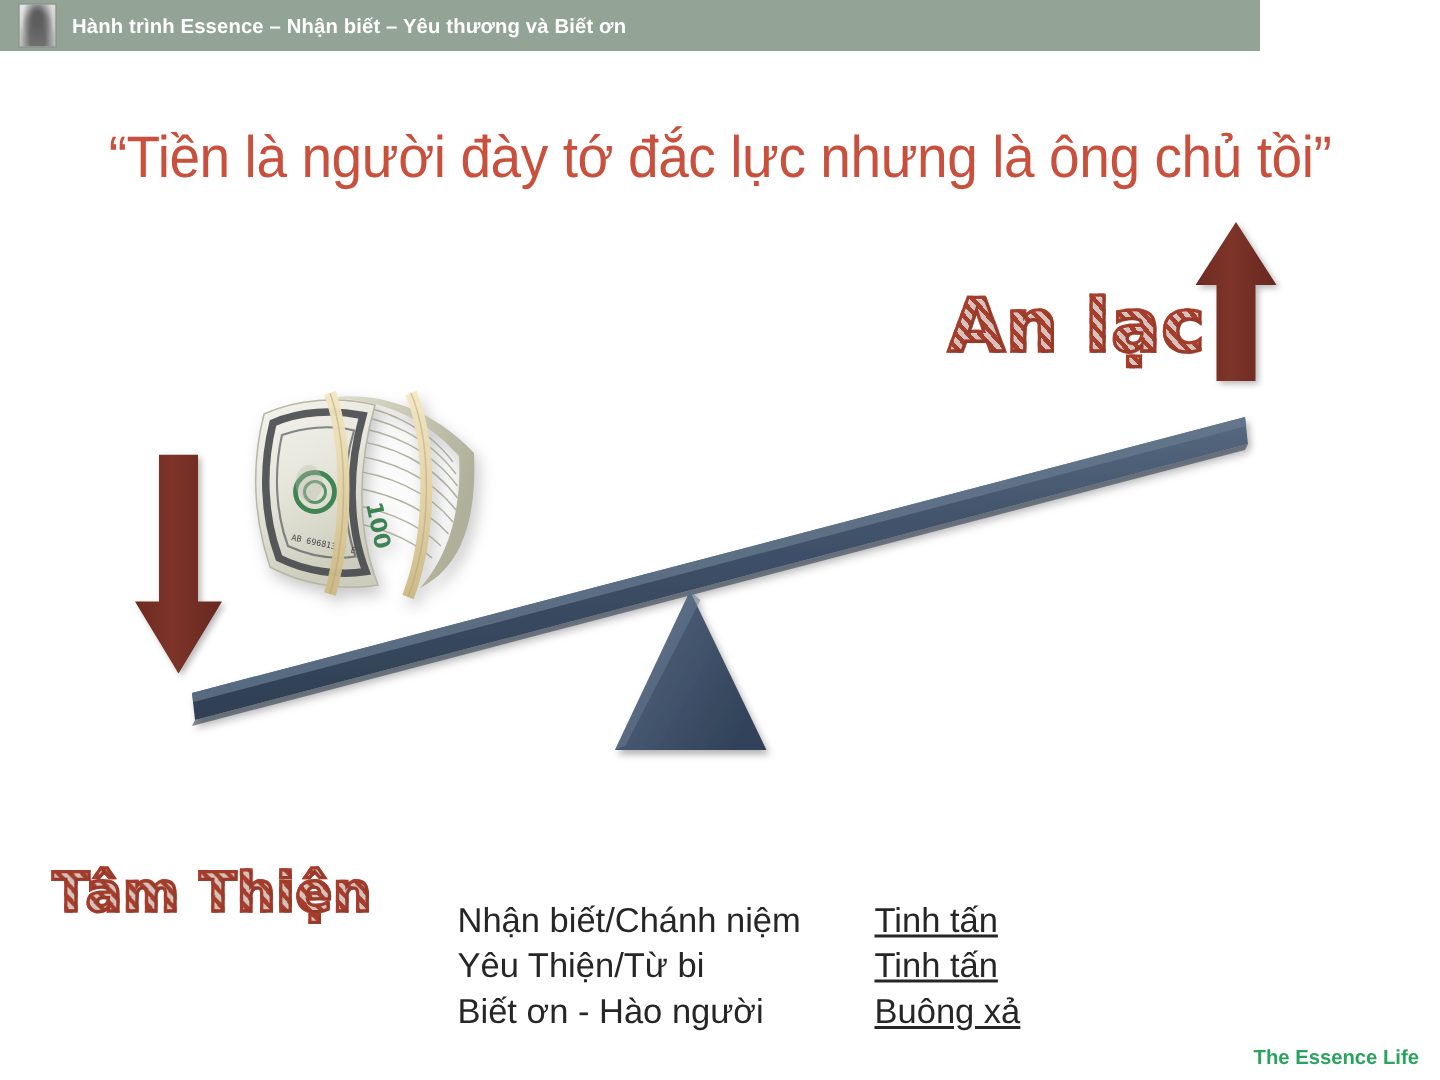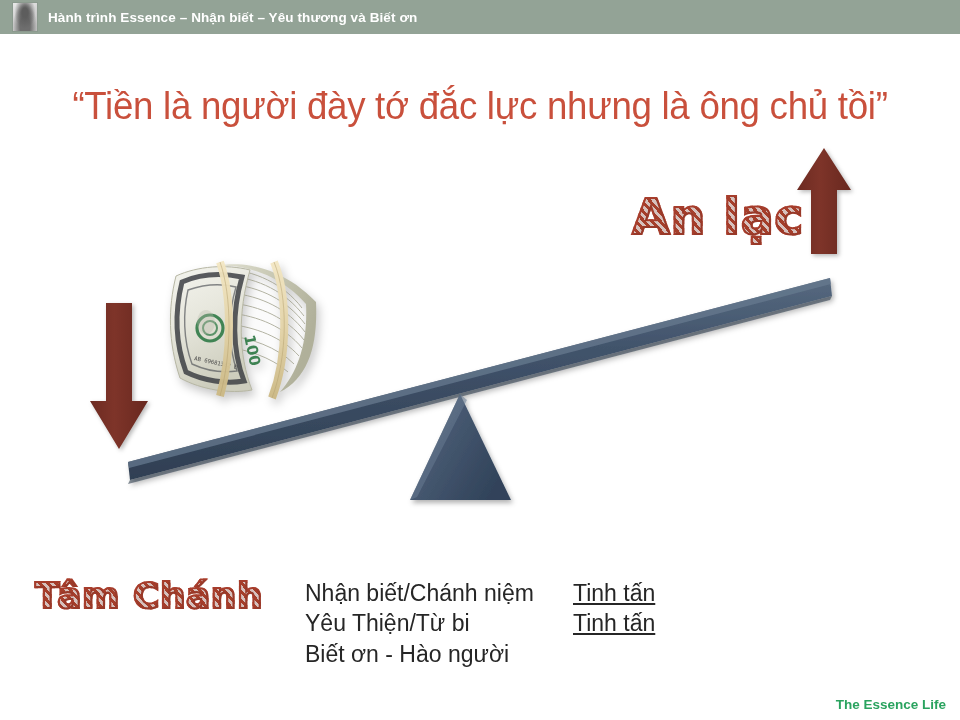--- a/index.html
+++ b/index.html
@@ -8,21 +8,21 @@
     width:960px;height:720px;
     background:#ffffff;
     font-family:"Liberation Sans","DejaVu Sans",sans-serif;
     overflow:hidden;
     position:relative;
   }
   #slide{position:absolute;inset:0;width:960px;height:720px;background:#fff;overflow:hidden;}
 
   
   .header-bar{
-    position:absolute;left:0;top:0;width:960px;height:34px;
+    position:absolute;left:0;top:0;width:840px;height:34px;
     background:#93a396;
     display:flex;align-items:center;
   }
   .header-avatar{
     width:26px;height:30px;margin-left:12px;margin-right:10px;
     background:
       radial-gradient(ellipse at 50% 34%, #5d5d5d 0 18%, rgba(93,93,93,0) 62%),
       radial-gradient(ellipse at 50% 82%, #6e6e6e 0 30%, rgba(110,110,110,0) 70%),
       linear-gradient(160deg,#e8e8e8 0%,#cfcfcf 48%,#bdbdbd 100%);
     border:1px solid #8b9a8e;
@@ -79,22 +79,22 @@
   .seesaw svg{display:block;}
 
   
   #money-stack{
     position:absolute;left:158px;top:250px;width:180px;height:155px;
   }
   #money-stack svg{display:block;filter:drop-shadow(3px 5px 5px rgba(0,0,0,.22));}
 
   
   .text-cols{
-    position:absolute;left:305px;top:578px;
-    display:flex;gap:28px;
+    position:absolute;left:305px;top:598px;
+    display:flex;gap:38px;
     font-size:23px;color:#262626;line-height:1.32;
   }
   .text-cols .col{display:flex;flex-direction:column;}
   .text-cols .col.c1{width:240px;}
   .text-cols .col.c2{width:170px;text-decoration:underline;}
   .text-cols .row{white-space:nowrap;}
 
   
   .footer-brand{
     position:absolute;right:14px;bottom:8px;
@@ -109,21 +109,21 @@
 
   <div class="header-bar">
     <div class="header-avatar"></div>
     <div class="header-title">Hành trình Essence – Nhận biết – Yêu thương và Biết ơn</div>
   </div>
 
   <div class="quote-title">“Tiền là người đày tớ đắc lực nhưng là ông chủ tồi”</div>
 
   <div class="wordart" id="an-lac">An lạc</div>
 
-  <div class="wordart" id="tam-thien">Tâm Chánh</div>
+  <div class="wordart" id="tam-thien">Tâm Thiện</div>
 
   <div class="arrow" id="arrow-down">
     <svg width="62" height="148" viewBox="0 0 62 148">
       <defs>
         <linearGradient id="gdown" x1="0" y1="0" x2="1" y2="0">
           <stop offset="0%" stop-color="#6d2b22"></stop>
           <stop offset="42%" stop-color="#7e3429"></stop>
           <stop offset="100%" stop-color="#68281f"></stop>
         </linearGradient>
       </defs>
@@ -244,18 +244,19 @@
 
   <div class="text-cols">
     <div class="col c1">
       <span class="row">Nhận biết/Chánh niệm</span>
       <span class="row">Yêu Thiện/Từ bi</span>
       <span class="row">Biết ơn - Hào người</span>
     </div>
     <div class="col c2">
       <span class="row">Tinh tấn</span>
       <span class="row">Tinh tấn</span>
+      <span class="row">Buông xả</span>
     </div>
   </div>
 
   <div class="footer-brand">The Essence Life</div>
 
 </div>
 
 </body></html>

